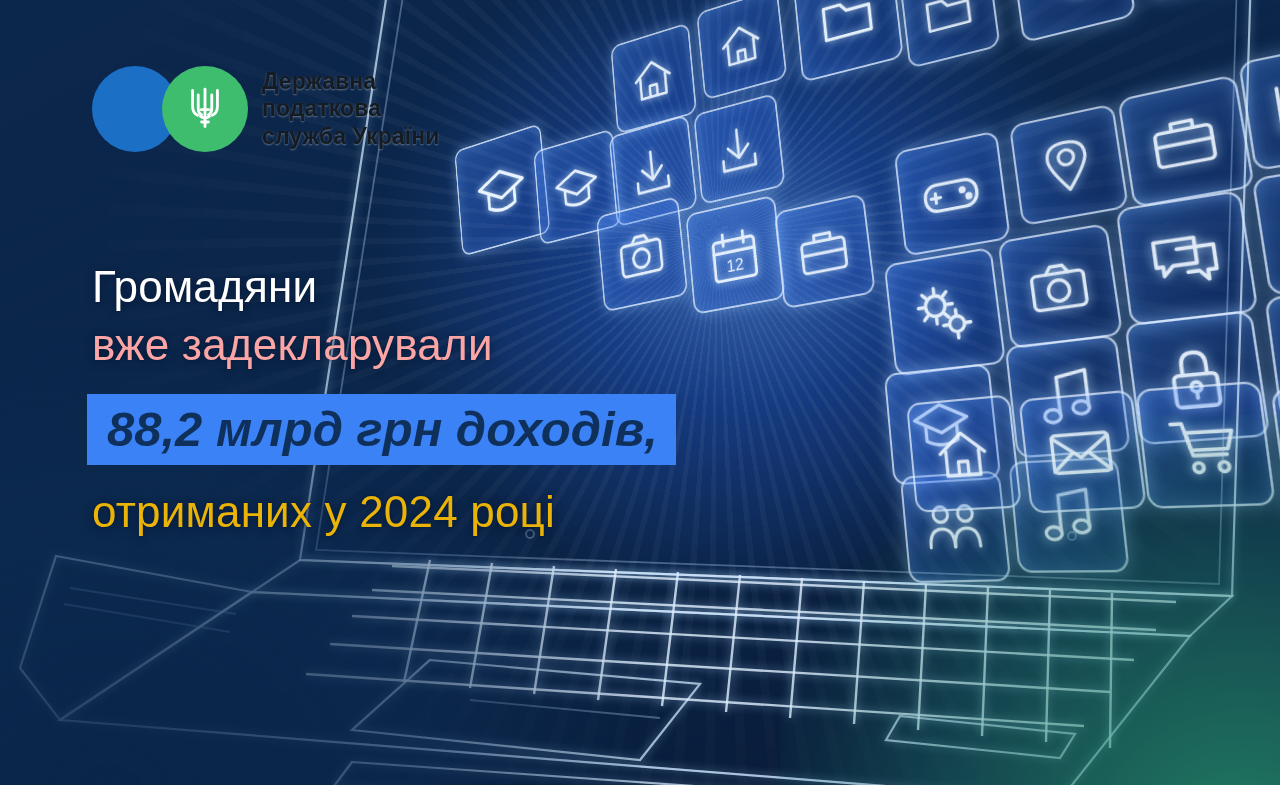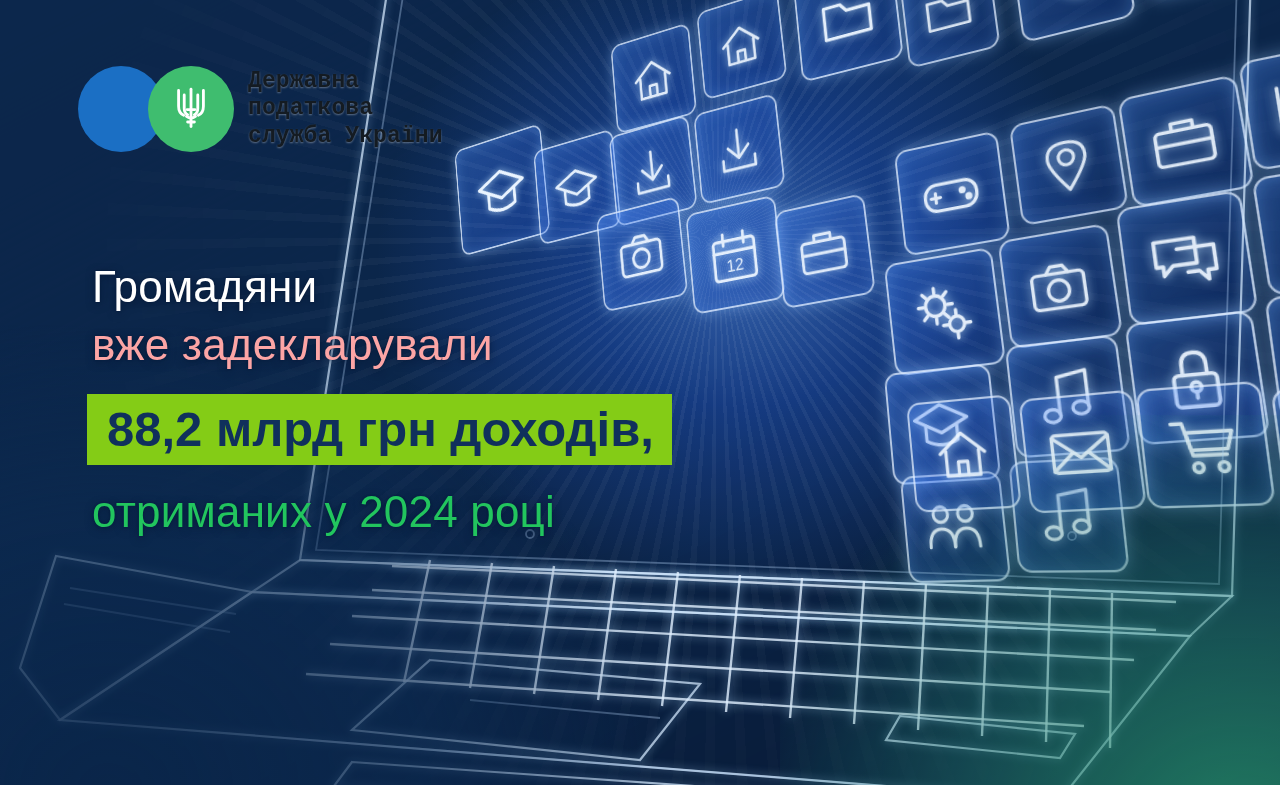--- a/index.html
+++ b/index.html
@@ -79,21 +79,21 @@
   .lp-key{fill:none;stroke:rgba(225,240,255,.80);stroke-width:2.4;
       filter:drop-shadow(0 0 5px rgba(180,220,255,.8));}
 
   
   .vig-bl{position:absolute;left:-120px;bottom:-160px;width:760px;height:620px;
     background:radial-gradient(ellipse at 30% 75%, rgba(10,38,74,.92) 0%, rgba(12,42,80,.62) 42%, rgba(12,42,80,0) 74%);}
   .vig-br{position:absolute;right:-140px;bottom:-170px;width:640px;height:540px;
     background:radial-gradient(ellipse at 72% 80%, rgba(40,150,108,.80) 0%, rgba(38,132,112,.42) 44%, rgba(34,120,118,0) 76%);}
 
   
-  .logo{position:absolute;left:78px;top:66px;display:flex;align-items:center;font-family:Liberation Mono, monospace;}
+  .logo{position:absolute;left:92px;top:66px;display:flex;align-items:center;}
   .logo-marks{position:relative;width:156px;height:86px;flex:0 0 auto;}
   .circ{position:absolute;top:0;width:86px;height:86px;border-radius:50%;}
   .circ-blue{left:0;}
   .circ-green{left:70px;display:flex;align-items:center;justify-content:center;}
   .trident{width:34px;height:44px;}
   .trident path{fill:none;stroke:#ffffff;stroke-width:5;stroke-linejoin:round;stroke-linecap:round;}
   .logo-text{margin-left:14px;font-weight:bold;font-size:23px;line-height:1.18;
     color:#141b22;letter-spacing:.1px;white-space:pre-line;
     text-shadow:0 1px 2px rgba(255,255,255,.35);}
 
@@ -385,19 +385,19 @@
       </div>
     </div>
     <div class="logo-text" style="color: rgb(20, 27, 34);">Державна
 податкова
 служба України</div>
   </div>
 
   <div class="headline">
     <div class="hl-line" style="color: rgb(255, 255, 255);">Громадяни</div>
     <div class="hl-line" style="color: #fca5a5;">вже задекларували</div>
-    <div class="hl-box" style="background: #84cc16;">
+    <div class="hl-box" style="background: #3b82f6; font-style: italic;">
       <span style="color: rgb(16, 48, 92);">88,2 млрд грн доходів,</span>
     </div>
-    <div class="hl-line" style="color: #22c55e;">отриманих у 2024 році</div>
+    <div class="hl-line" style="color: #eab308;">отриманих у 2024 році</div>
   </div>
 
 </div>
 
 </body></html>

